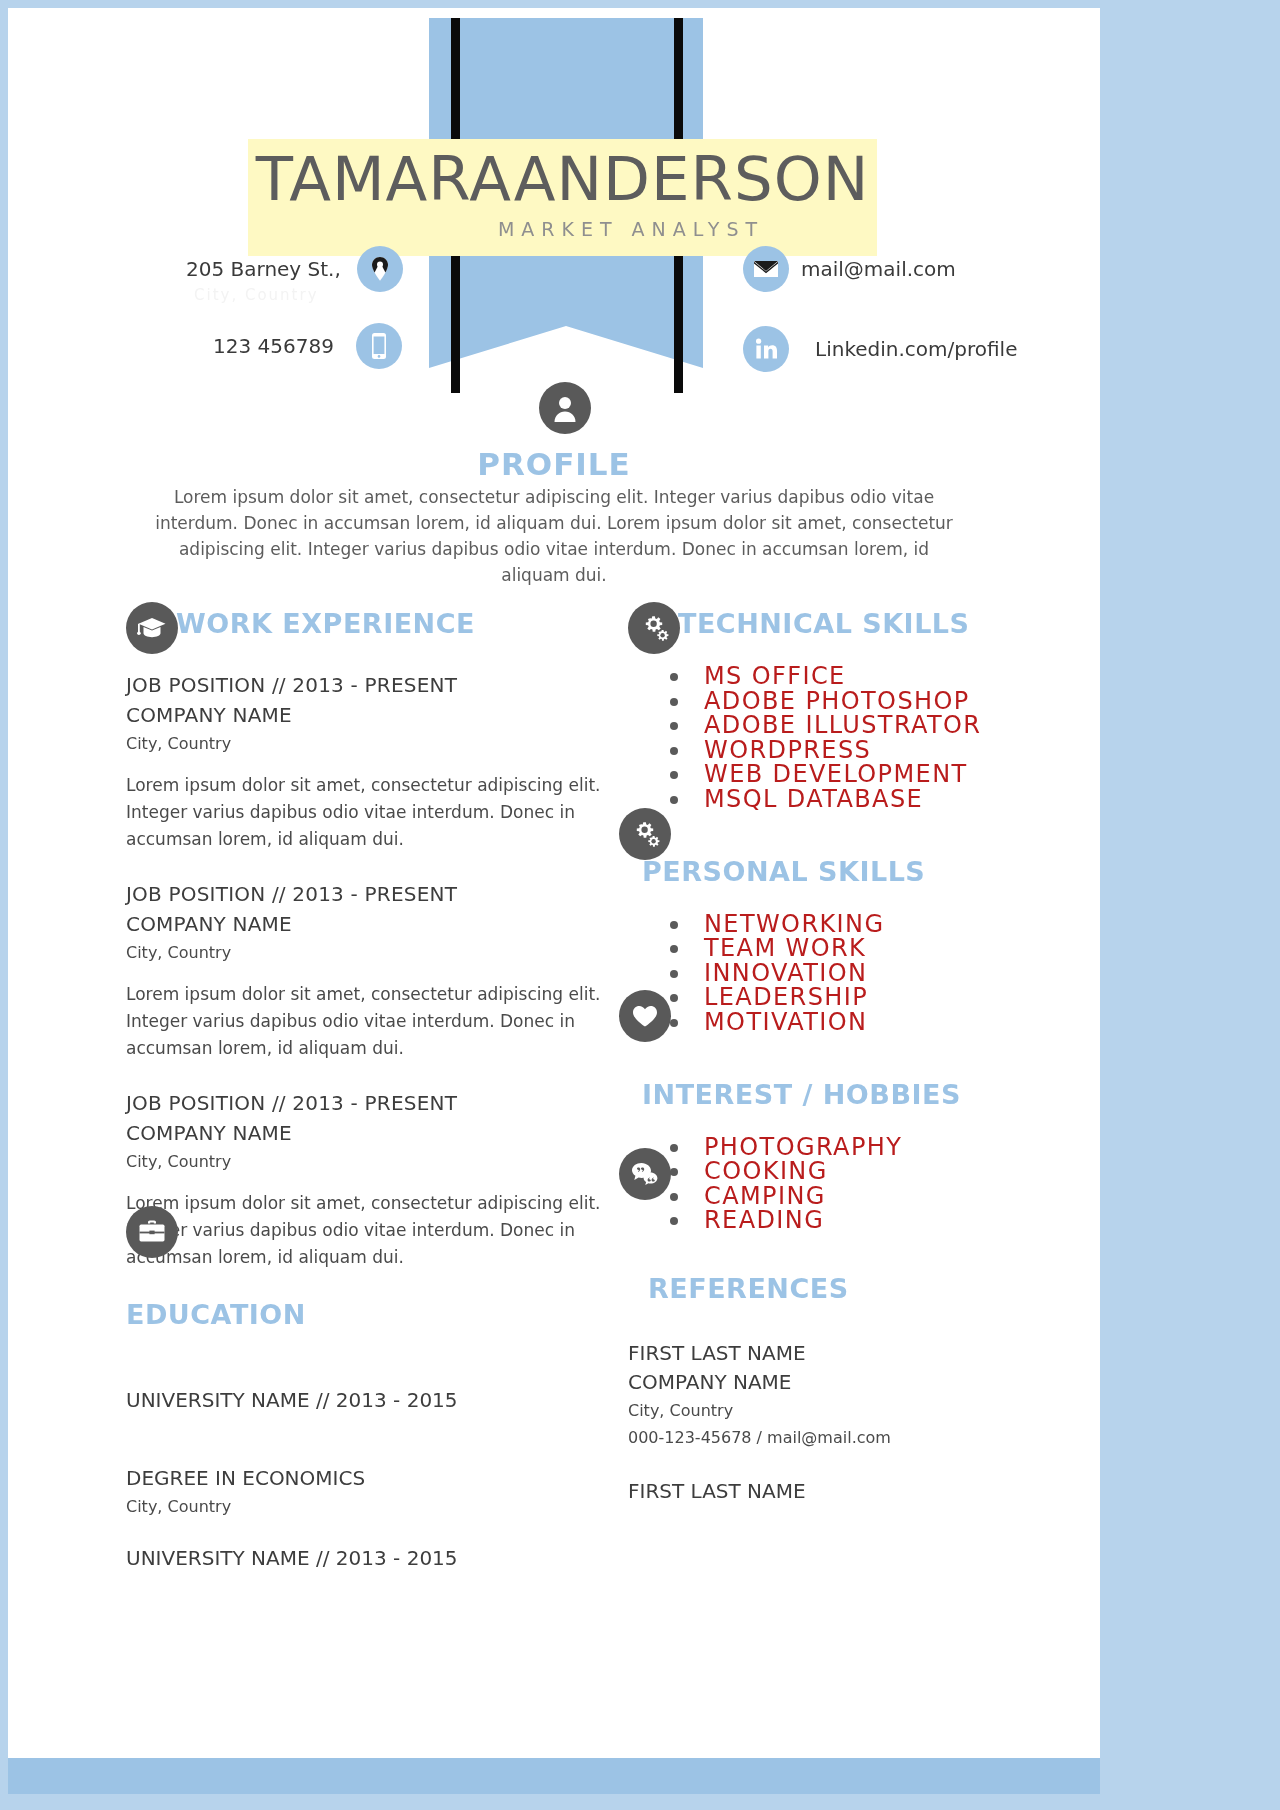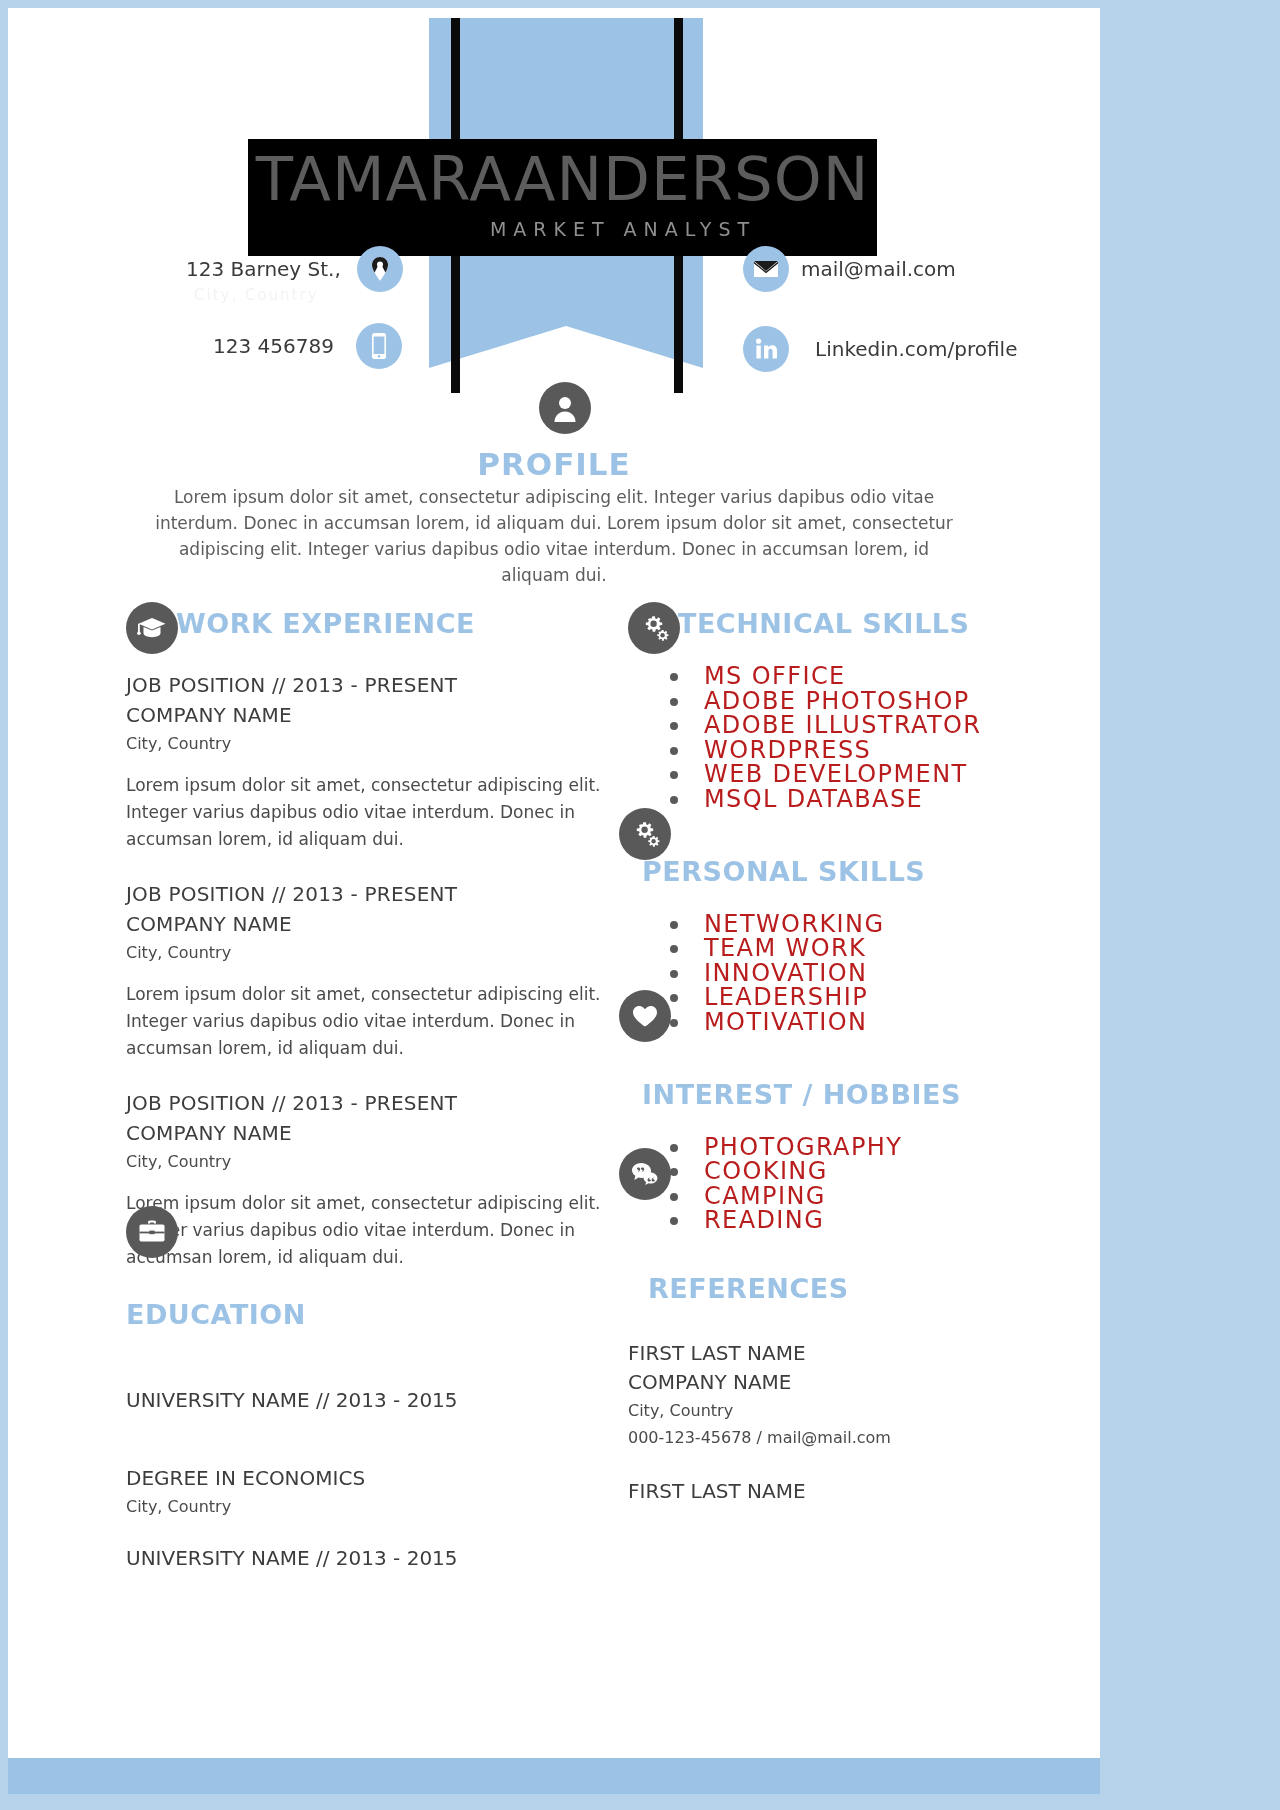--- a/index.html
+++ b/index.html
@@ -25,35 +25,35 @@
   .banner-wrap{position:absolute;left:0;top:0;width:1092px;height:390px;}
   .ribbon{
     position:absolute;left:421px;top:10px;width:274px;height:350px;
     background:#9cc3e5;
     clip-path:polygon(0 0,100% 0,100% 100%,50% 88%,0 100%);
   }
   .bar-left{position:absolute;left:443px;top:10px;width:9px;height:375px;background:#0a0a0a;}
   .bar-right{position:absolute;left:666px;top:10px;width:9px;height:375px;background:#0a0a0a;}
   .namebox{
     position:absolute;left:240px;top:131px;width:629px;height:117px;
-    background:#000000;
+    background:#fef9c3;
     z-index:5;
   }
   .name-text{
     position:absolute;left:0;top:8px;width:629px;
     text-align:center;
     font-size:61px;letter-spacing:1px;
     color:#5d5d5d;
     font-family:"DejaVu Sans", sans-serif;
     font-weight:400;
     line-height:64px;
     white-space:nowrap;
   }
   .role-text{
-    position:absolute;left:4px;top:78px;width:742px;
+    position:absolute;left:12px;top:78px;width:742px;
     text-align:center;
     font-size:19px;letter-spacing:7px;
     color:#8f8f8f;
     line-height:24px;
   }
 
   
   .contact{position:absolute;left:0;top:0;width:1092px;height:390px;z-index:8;}
   .ct-row{position:absolute;display:flex;align-items:center;}
   .ct-icon{
@@ -165,21 +165,21 @@
 
     <div class="namebox">
       <div class="name-text">TAMARAANDERSON</div>
       <div class="role-text">MARKET ANALYST</div>
     </div>
   </div>
 
   <div class="contact">
 
     <div class="ct-row ct-addr">
-      <span class="ct-text">123 Barney St.,</span>
+      <span class="ct-text">205 Barney St.,</span>
       <span class="ct-icon">
         <svg width="22" height="26" viewBox="0 0 22 26">
           <path d="M11 1C6.6 1 3 4.5 3 8.8c0 6 8 16 8 16s8-10 8-16C19 4.5 15.4 1 11 1z" fill="#ffffff"></path>
           <path d="M11 1C6.6 1 3 4.5 3 8.8c0 2.2 1.1 5 2.6 7.7L11 6V1z" fill="#1b1b1b"></path>
           <path d="M11 1c4.4 0 8 3.5 8 7.8 0 2.2-1.1 5-2.6 7.7L11 6V1z" fill="#1b1b1b"></path>
           <circle cx="11" cy="8.6" r="3" fill="#ffffff"></circle>
         </svg>
       </span>
     </div>
     <div class="ct-addr2">City, Country</div>

